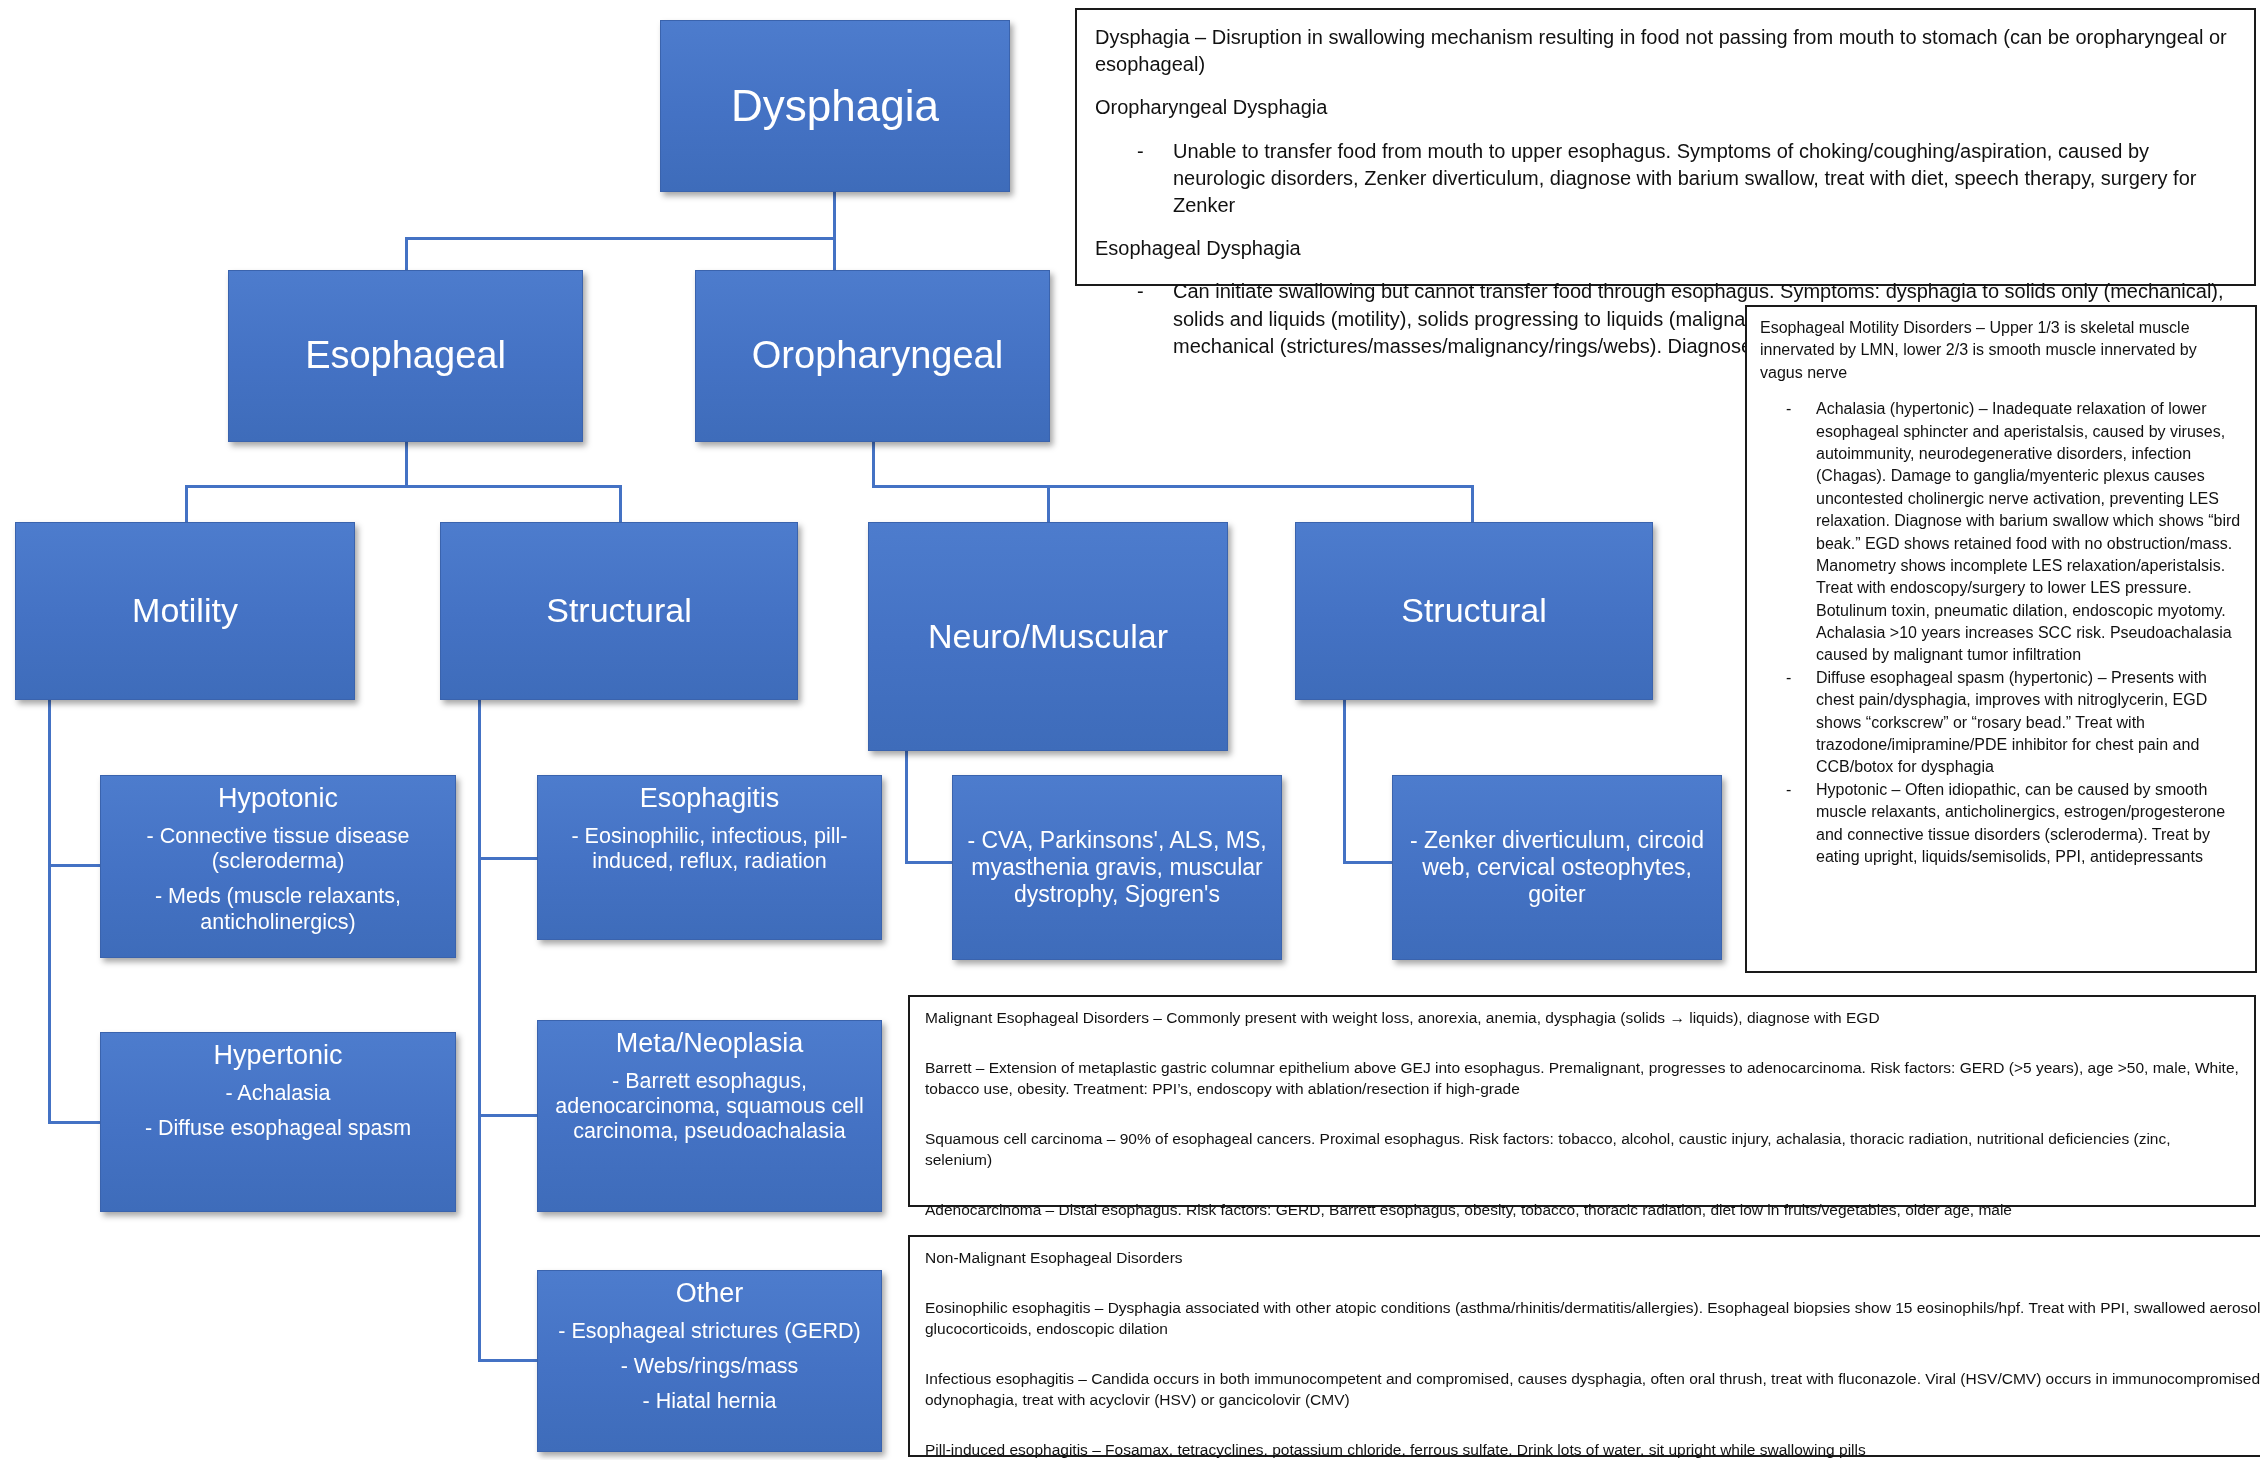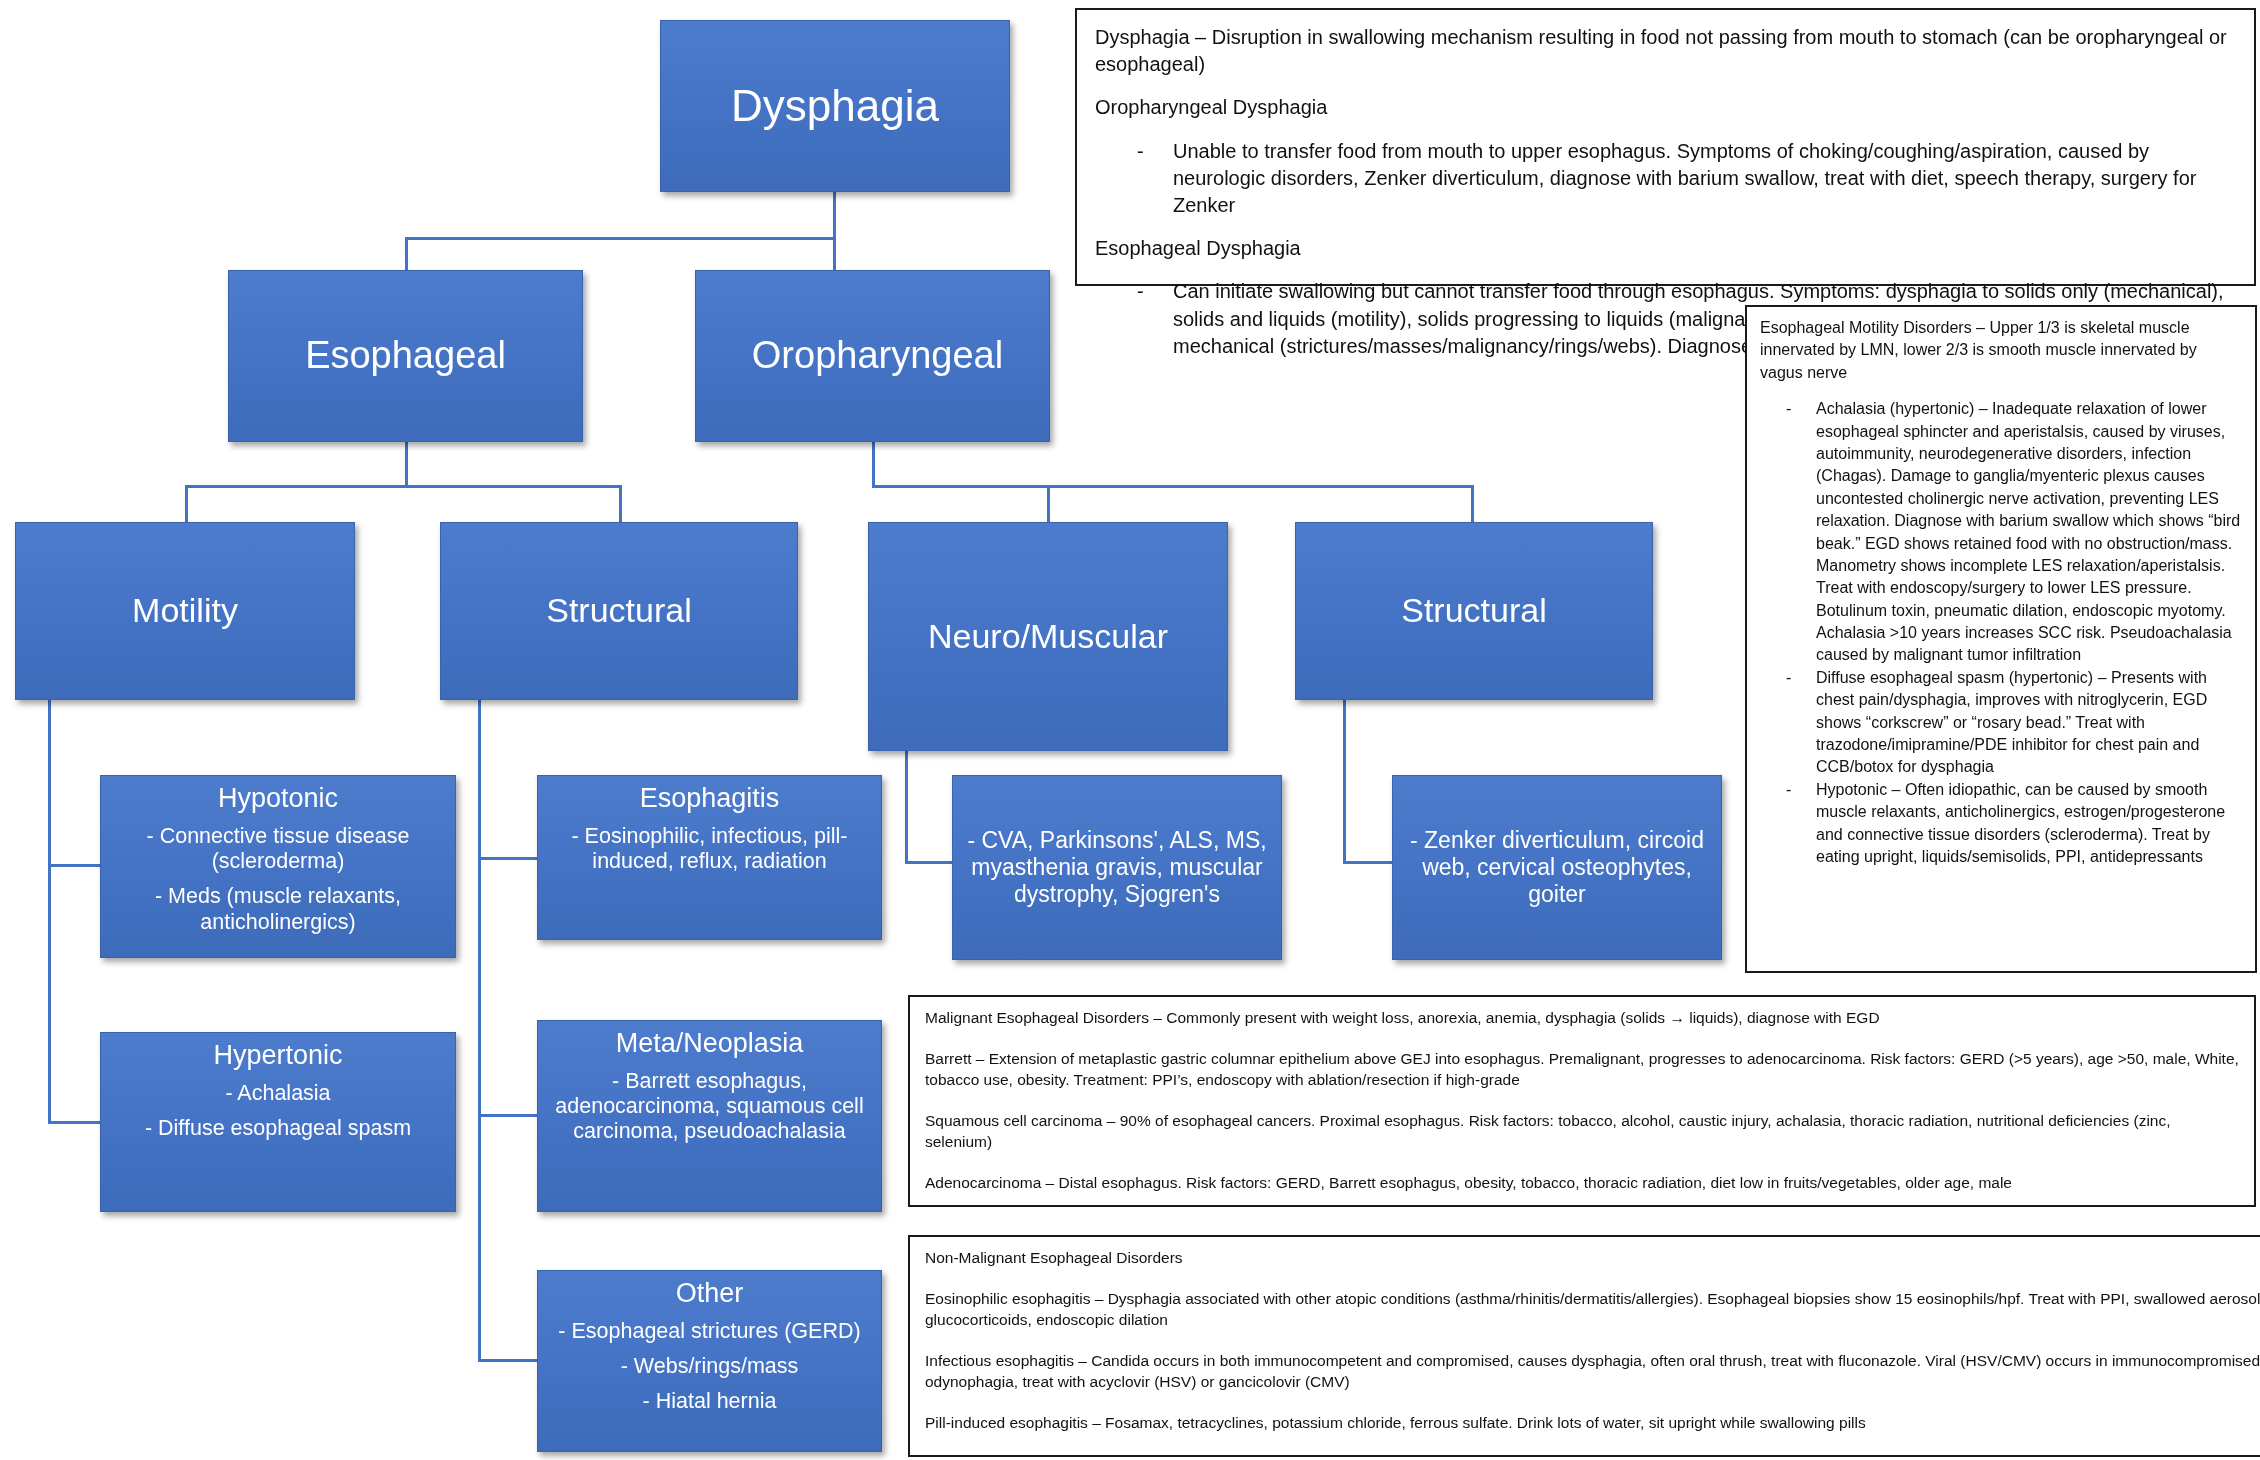--- a/index.html
+++ b/index.html
@@ -34,21 +34,21 @@
   .notebox .item{margin:0;}
   .note-a{padding:14px 18px;font-size:20px;}
   .note-a .item + .item{margin-top:16px;}
   .note-a .bullet{position:relative;padding-left:78px;}
   .note-a .bullet::before{content:"-";position:absolute;left:42px;}
   .note-b{padding:10px 13px;font-size:16px;line-height:1.40;}
   .note-b .intro{margin-bottom:14px;}
   .note-b .bullet{position:relative;padding-left:56px;}
   .note-b .bullet::before{content:"-";position:absolute;left:26px;}
   .note-c{padding:10px 15px;font-size:15.5px;}
-  .note-c .item + .item{margin-top:20px;}
+  .note-c .item + .item{margin-top:29px;}
 </style>
 </head>
 <body>
 
 <div class="canvas">
 
   <div class="vline" style="left:833px;top:192px;height:78px;"></div>
   <div class="hline" style="left:405px;top:237px;width:430px;"></div>
   <div class="vline" style="left:405px;top:237px;height:33px;"></div>
 

